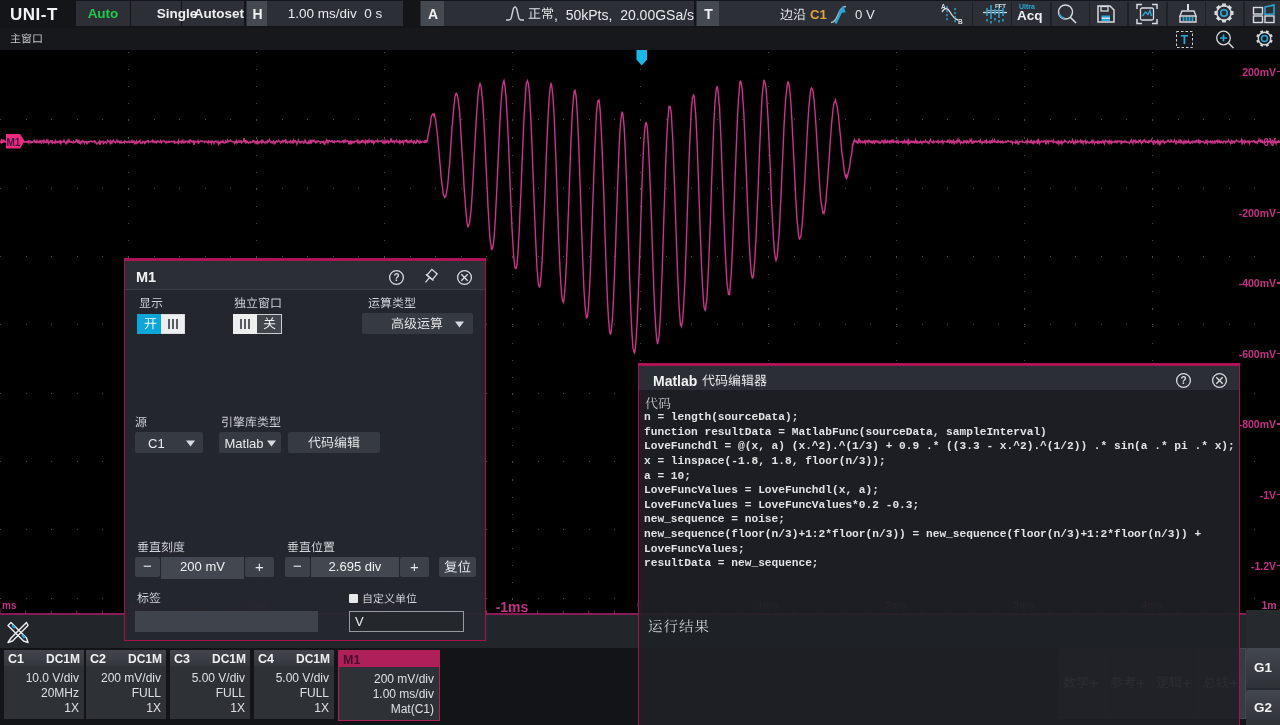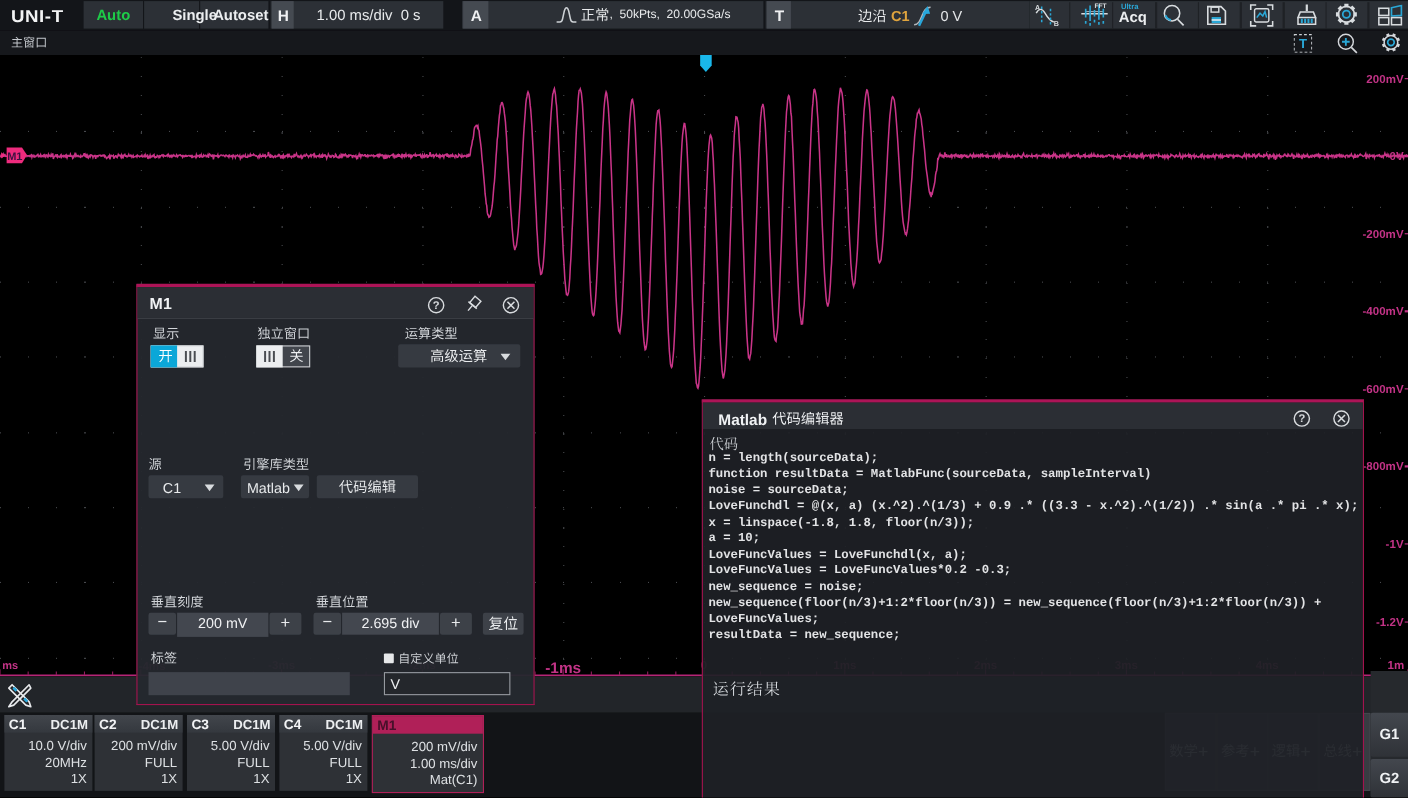--- a/index.html
+++ b/index.html
@@ -91,21 +91,21 @@
 <div class="ab" style="left:421px;top:6px;font-size:14px;color:#f0f1f3;font-weight:700;font-family:'Liberation Sans',sans-serif;width:24px;text-align:center;">A</div>
 <svg class="ab" style="left:505px;top:5px" width="20" height="18">
     <path d="M1 15 h3 q2 0 2.5-3 l1.5-7 q0.8-3 2-3 t2 3 l1.5 7 q0.5 3 2.5 3 h3" fill="none" stroke="#cdd1d5" stroke-width="1.4"></path>
   </svg>
 <svg class="ab " style="left:528.0px;top:7.0px" width="28" height="16">
     <g fill="#e8eaec">
       <use href="#g0" transform="translate(0.0,11.2) scale(0.0650,-0.0650)"></use>
       <use href="#g1" transform="translate(13.0,11.2) scale(0.0650,-0.0650)"></use>
     </g>
   </svg>
-<div class="ab" style="left:554px;top:7px;font-size:11px;color:#e8eaec;font-weight:400;font-family:'Liberation Sans',sans-serif;text-align:right;">,&nbsp; 50kPts,&nbsp; 20.00GSa/s</div>
+<div class="ab" style="left:554px;top:7px;font-size:14px;color:#e8eaec;font-weight:400;font-family:'Liberation Sans',sans-serif;text-align:right;">,&nbsp; 50kPts,&nbsp; 20.00GSa/s</div>
 <div class="ab" style="left:697px;top:6px;font-size:14px;color:#f0f1f3;font-weight:700;font-family:'Liberation Sans',sans-serif;width:23px;text-align:center;">T</div>
 <svg class="ab " style="left:780.0px;top:7.5px" width="28" height="16">
     <g fill="#e8eaec">
       <use href="#g2" transform="translate(0.0,11.2) scale(0.0650,-0.0650)"></use>
       <use href="#g3" transform="translate(13.0,11.2) scale(0.0650,-0.0650)"></use>
     </g>
   </svg>
 <div class="ab" style="left:810px;top:7px;font-size:13.2px;color:#dfa43e;font-weight:700;font-family:'Liberation Sans',sans-serif;">C1</div>
 <svg class="ab" style="left:830px;top:2px" width="26" height="25">
     <path d="M1 20.5 C9 20.5 7 4.5 16 4.5" fill="none" stroke="#b4b8bc" stroke-width="1.4"></path>
@@ -505,21 +505,20 @@
   </svg>
 <svg class="ab " style="left:645.0px;top:396.5px" width="28" height="16">
     <g fill="#ced2d6">
       <use href="#g48" transform="translate(0.0,11.2) scale(0.0650,-0.0650)"></use>
       <use href="#g49" transform="translate(13.0,11.2) scale(0.0650,-0.0650)"></use>
     </g>
   </svg>
 <div class="ab" style="left:644px;top:410px;font-family:'Liberation Mono',monospace;font-size:11.2px;line-height:14.62px;color:#e2e3e5;font-weight:bold">
     <div>n&nbsp;=&nbsp;length(sourceData);</div>
     <div>function&nbsp;resultData&nbsp;=&nbsp;MatlabFunc(sourceData,&nbsp;sampleInterval)</div>
-    <div>noise&nbsp;=&nbsp;sourceData;</div>
     <div>LoveFunchdl&nbsp;=&nbsp;@(x,&nbsp;a)&nbsp;(x.^2).^(1/3)&nbsp;+&nbsp;0.9&nbsp;.*&nbsp;((3.3&nbsp;-&nbsp;x.^2).^(1/2))&nbsp;.*&nbsp;sin(a&nbsp;.*&nbsp;pi&nbsp;.*&nbsp;x);</div>
     <div>x&nbsp;=&nbsp;linspace(-1.8,&nbsp;1.8,&nbsp;floor(n/3));</div>
     <div>a&nbsp;=&nbsp;10;</div>
     <div>LoveFuncValues&nbsp;=&nbsp;LoveFunchdl(x,&nbsp;a);</div>
     <div>LoveFuncValues&nbsp;=&nbsp;LoveFuncValues*0.2&nbsp;-0.3;</div>
     <div>new_sequence&nbsp;=&nbsp;noise;</div>
     <div>new_sequence(floor(n/3)+1:2*floor(n/3))&nbsp;=&nbsp;new_sequence(floor(n/3)+1:2*floor(n/3))&nbsp;+</div>
     <div>LoveFuncValues;</div>
     <div>resultData&nbsp;=&nbsp;new_sequence;</div>
   </div>

